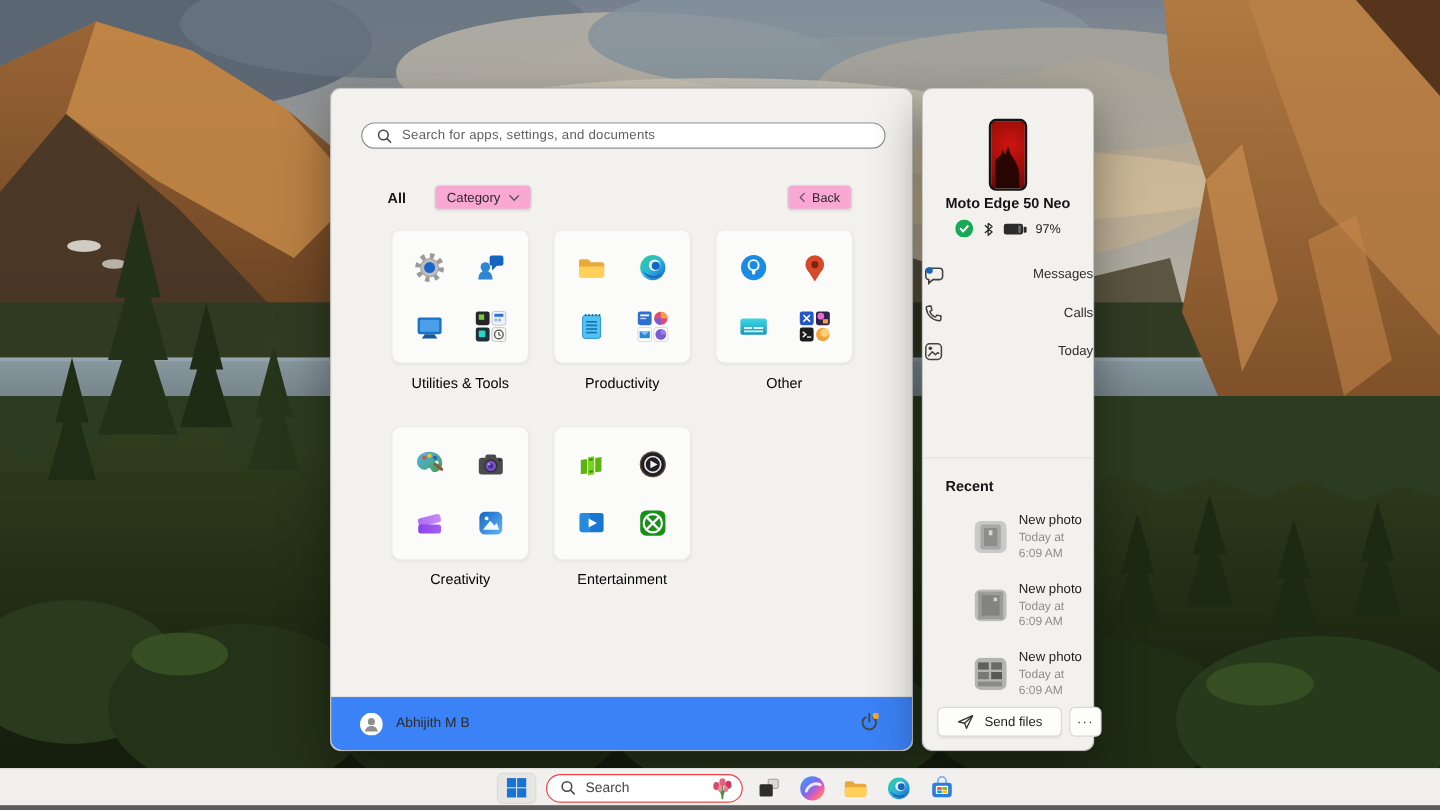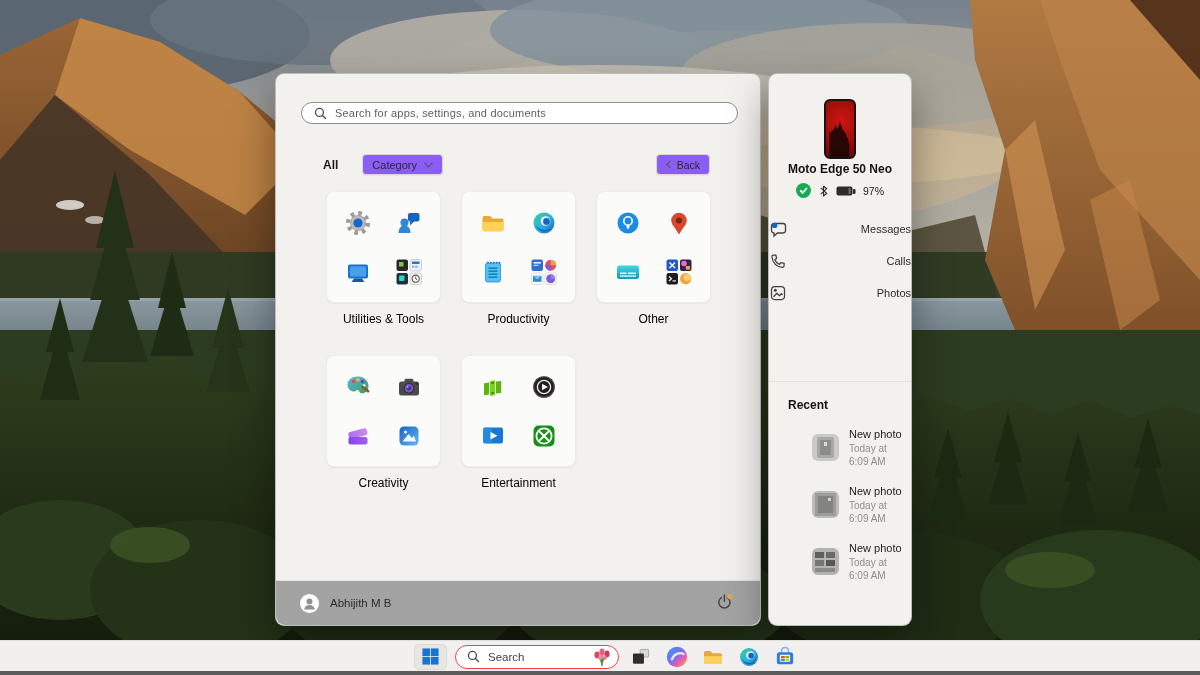--- a/index.html
+++ b/index.html
@@ -13,35 +13,35 @@
   .start-menu{left:275px;width:486px;height:553px;}
   .phone-panel{left:768px;width:144px;height:553px;}
 
   
   .search-bar{position:absolute;left:25px;top:28px;width:437px;height:22px;background:#fff;
               border:1px solid #8f8f8d;border-radius:12px;display:flex;align-items:center;
               gap:8px;padding:0 12px;box-sizing:border-box;}
   .search-bar .ph{font-size:11px;color:#5f5f5f;letter-spacing:.2px;}
   .filter-row{position:absolute;left:47px;right:50px;top:79px;height:23px;display:flex;align-items:center;}
   .all-label{font-size:12px;font-weight:bold;color:#1b1b1b;}
-  .chip-btn{display:flex;align-items:center;gap:7px;background:#8b5cf6;border:1px solid #d8d8d5;
+  .chip-btn{display:flex;align-items:center;gap:7px;background:#f9a8d4;border:1px solid #d8d8d5;
             border-radius:4px;height:21px;padding:0 9px;font-size:11px;color:#2a2a2a;
             box-shadow:0 1px 1px rgba(0,0,0,.05);cursor:default;font-family:inherit;}
   .category-btn{margin-left:24px;}
   .back-btn{margin-left:auto;font-size:10.5px;gap:6px;align-items:center;}
   .folders{position:absolute;left:50px;top:117px;display:grid;
            grid-template-columns:repeat(3,115px);column-gap:20px;row-gap:29px;}
   .folder{width:115px;}
   .tile{width:115px;height:112px;background:#fbfbfa;border:1px solid #ececea;border-radius:8px;
         display:grid;grid-template-columns:1fr 1fr;grid-template-rows:1fr 1fr;padding:6px;
         box-sizing:border-box;box-shadow:0 1px 2px rgba(0,0,0,.05);}
   .slot{display:flex;align-items:center;justify-content:center;}
   .folder-label{margin-top:9px;text-align:center;font-size:12px;color:#000000;}
   .user-bar{position:absolute;left:0;right:0;bottom:0;height:45px;border-top:1px solid #e3e2df;
-            background:#a3a3a3;border-radius:0 0 9px 9px;display:flex;align-items:center;
+            background:#3b82f6;border-radius:0 0 9px 9px;display:flex;align-items:center;
             padding:0 24px;box-sizing:border-box;}
   .user-chip{display:flex;align-items:center;gap:11px;}
   .user-name{font-size:11.5px;color:#2c2c2c;}
   .power-btn{margin-left:auto;background:none;border:none;padding:2px;cursor:default;}
 
   
   .phone-thumb{position:absolute;left:50%;top:25px;transform:translateX(-50%);width:28px;height:56px;
                border-radius:6px;border:2px solid #141414;overflow:hidden;
                background:radial-gradient(circle at 55% 35%,#cf1510,#8f0b08 70%,#6b0705);}
   .device-name{position:absolute;top:88px;left:0;right:0;text-align:center;
@@ -523,21 +523,21 @@
           <path d="M4.2 3.2 L6.8 3.0 L7.6 6.4 L5.9 7.6 C6.6 9.8 8.4 11.6 10.6 12.3 L11.8 10.6 L15.2 11.4 L15.0 14.0 C15.0 14.8 14.3 15.4 13.5 15.3 C7.6 14.6 3.6 10.6 2.9 4.7 C2.8 3.9 3.4 3.2 4.2 3.2 Z" fill="none" stroke="#414141" stroke-width="1.25" stroke-linejoin="round"></path>
         </svg>
         <span class="action-label">Calls</span>
       </div>
       <div class="action">
         <svg width="18" height="18" viewBox="0 0 18 18">
           <rect x="2.5" y="2.5" width="13" height="13" rx="3.2" fill="none" stroke="#414141" stroke-width="1.25"></rect>
           <circle cx="6.3" cy="6.3" r="1.5" fill="#414141"></circle>
           <path d="M4.5 12.8 L8 9.2 L10.5 11.7 L12.5 9.7 L13.6 10.8" fill="none" stroke="#414141" stroke-width="1.25" stroke-linejoin="round"></path>
         </svg>
-        <span class="action-label">Photos</span>
+        <span class="action-label">Today</span>
       </div>
     </div>
 
     <div class="panel-divider"></div>
 
     <div class="recent">
       <div class="recent-title">Recent</div>
 
       <div class="recent-item">
         <div class="recent-thumb">
@@ -580,20 +580,32 @@
             <rect x="3" y="20" width="20" height="4" fill="#8a8a88"></rect>
             </svg>
         </div>
         <div class="recent-meta">
           <div class="recent-name">New photo</div>
           <div class="recent-time">Today at 6:09 AM</div>
         </div>
       </div>
     </div>
 
+    <div class="panel-footer">
+      <button class="send-btn">
+        <svg width="15" height="15" viewBox="0 0 16 16">
+          <path d="M1.8 8 L14.4 2.6 L9 13.8 L7.3 9.3 Z" fill="none" stroke="#333" stroke-width="1.2" stroke-linejoin="round"></path>
+          <line x1="14.4" y1="2.6" x2="7.3" y2="9.3" stroke="#333" stroke-width="1.2"></line>
+        </svg>
+        <span>Send files</span>
+      </button>
+      <button class="more-btn">
+        <span>···</span>
+      </button>
+    </div>
   </aside>
 
   <div class="taskbar">
     <div class="taskbar-center">
 
       <div class="start-btn">
         <svg width="17" height="17" viewBox="0 0 20 20">
           <rect x="0.5" y="0.5" width="9" height="9" fill="#1874d2"></rect>
           <rect x="10.5" y="0.5" width="9" height="9" fill="#1874d2"></rect>
           <rect x="0.5" y="10.5" width="9" height="9" fill="#1874d2"></rect>

